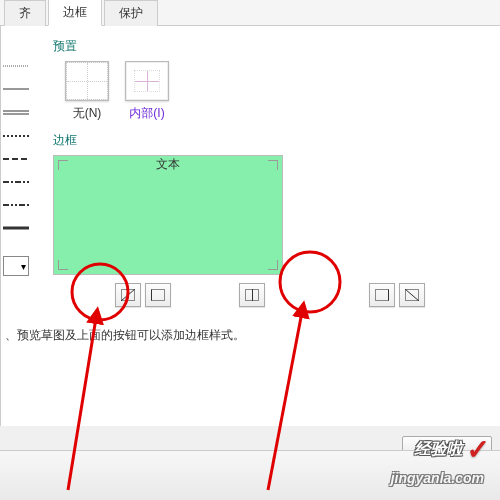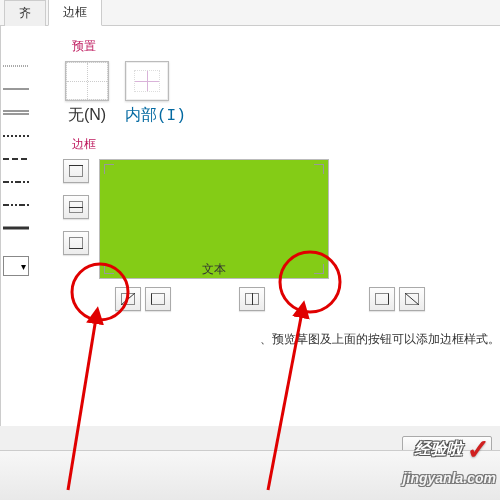--- a/index.html
+++ b/index.html
@@ -61,22 +61,22 @@
     height: 20px;
     border: 1px solid #888;
     background: #fff;
     display: flex;
     align-items: center;
     justify-content: flex-end;
     font-size: 10px;
     padding-right: 2px;
   }
   .section-label {
-    color: #be185d;
-    margin: 2px 0 6px 71px;
+    color: #0f766e;
+    margin: 2px 0 6px 52px;
   }
   .preset-row {
     display: flex;
     gap: 16px;
     margin-left: 64px;
     margin-top: 6px;
   }
   .preset-item { text-align: center; }
   .preset-box {
     width: 44px;
@@ -93,22 +93,22 @@
   .preset-inner {
     width: 26px; height: 22px; position: relative;
   }
   .inner-dot { border: 1px dotted #ccc; width:100%; height:100%; }
   .inner-solid { border: 1px solid #b0cde8; width:100%; height:100%; }
   .inner-cross::before, .inner-cross::after {
     content:""; position:absolute; background:#d9b3d9;
   }
   .inner-cross::before { left:50%; top:0; bottom:0; width:1px; }
   .inner-cross::after { top:50%; left:0; right:0; height:1px; }
-  .preset-caption { font-size: 16px; color:#333; }
-  .preset-caption.grey { color:#0369a1;font-family:Liberation Mono, monospace; }
+  .preset-caption { font-size: 12px; color:#333; }
+  .preset-caption.grey { color:#6d28d9; }
 
   .border-area {
     margin: 6px 0 0 52px;
     position: relative;
   }
   .side-btn-col {
     position: absolute;
     left: 10px;
     top: 0;
     display: flex;
@@ -123,27 +123,26 @@
     cursor:pointer;
     box-shadow: 0 1px 1px rgba(0,0,0,0.1);
   }
   .sq { width:14px; height:12px; border:1px solid #888; position:relative; }
   .sq .t { position:absolute; top:-1px; left:-1px; right:-1px; height:1px; background:#333; }
   .sq .b { position:absolute; bottom:-1px; left:-1px; right:-1px; height:1px; background:#333; }
   .sq .m { position:absolute; top:50%; left:-1px; right:-1px; height:1px; background:#333; }
   .sq .v { position:absolute; left:50%; top:-1px; bottom:-1px; width:1px; background:#333; }
 
   .preview-box {
-    margin-left: 46px;
     width: 230px;
     height: 120px;
     border: 1px solid #bbb;
-    background: #84cc16;
-    position: relative;
-    display:flex; align-items:flex-end; justify-content:center;
+    background: #86efac;
+    position: relative;
+    display:flex; align-items:flex-start; justify-content:center;
   }
   .corner { position:absolute; width:10px; height:10px; border:1px solid #999; }
   .corner.tl { top:4px; left:4px; border-right:none; border-bottom:none; }
   .corner.tr { top:4px; right:4px; border-left:none; border-bottom:none; }
   .corner.bl { bottom:4px; left:4px; border-right:none; border-top:none; }
   .corner.br { bottom:4px; right:4px; border-left:none; border-top:none; }
   .preview-text { color:#333; }
 
   .bottom-row {
     display:flex;
@@ -151,21 +150,20 @@
     gap: 4px;
     align-items:center;
   }
   .bottom-row .gap { width: 60px; }
   .bottom-row .gap2 { width: 96px; }
 
   .hint {
     margin: 20px 0 2px 4px;
     color:#333;
     font-size:12px;
-    text-align:right;
   }
 
   .footer-bar {
     position:absolute;
     left:0; right:0; bottom:0;
     height: 50px;
     background: linear-gradient(#f7f7f7,#e9e9e9);
     border-top: 1px solid #ccc;
   }
   .ok-btn {
@@ -188,33 +186,34 @@
   .wm-text {
     font-size: 16px; font-weight: bold; color:#fff;
     text-shadow: -1px -1px 0 #555, 1px -1px 0 #555, -1px 1px 0 #555, 1px 1px 0 #555;
     font-style: italic;
   }
   .wm-check {
     font-size: 28px; color:#d02020; font-weight:bold;
     text-shadow: 0 1px 2px rgba(0,0,0,0.3);
   }
   .watermark-url {
-    position:absolute; right:4px; bottom:14px;
+    position:absolute; right:16px; bottom:14px;
     font-size: 14px; color:#f5f5f5;
     text-shadow: -1px -1px 0 #777, 1px -1px 0 #777, -1px 1px 0 #777, 1px 1px 0 #777;
     font-style: italic; font-weight: bold;
     pointer-events:none;
   }
 </style>
 </head>
 <body>
 
 <div class="tabs">
   <div class="tab">齐</div>
   <div class="tab active">边框</div>
+  <div class="tab">保护</div>
 </div>
 
 <div class="panel">
 
   <div class="left-strip">
     <svg class="line-sample" height="4">
         <line x1="0" y1="2" x2="26" y2="2" stroke="#555" stroke-width="1" stroke-dasharray="1 1"></line>
       </svg>
     <svg class="line-sample" height="4">
         <line x1="0" y1="2" x2="26" y2="2" stroke="#333" stroke-width="1"></line>

